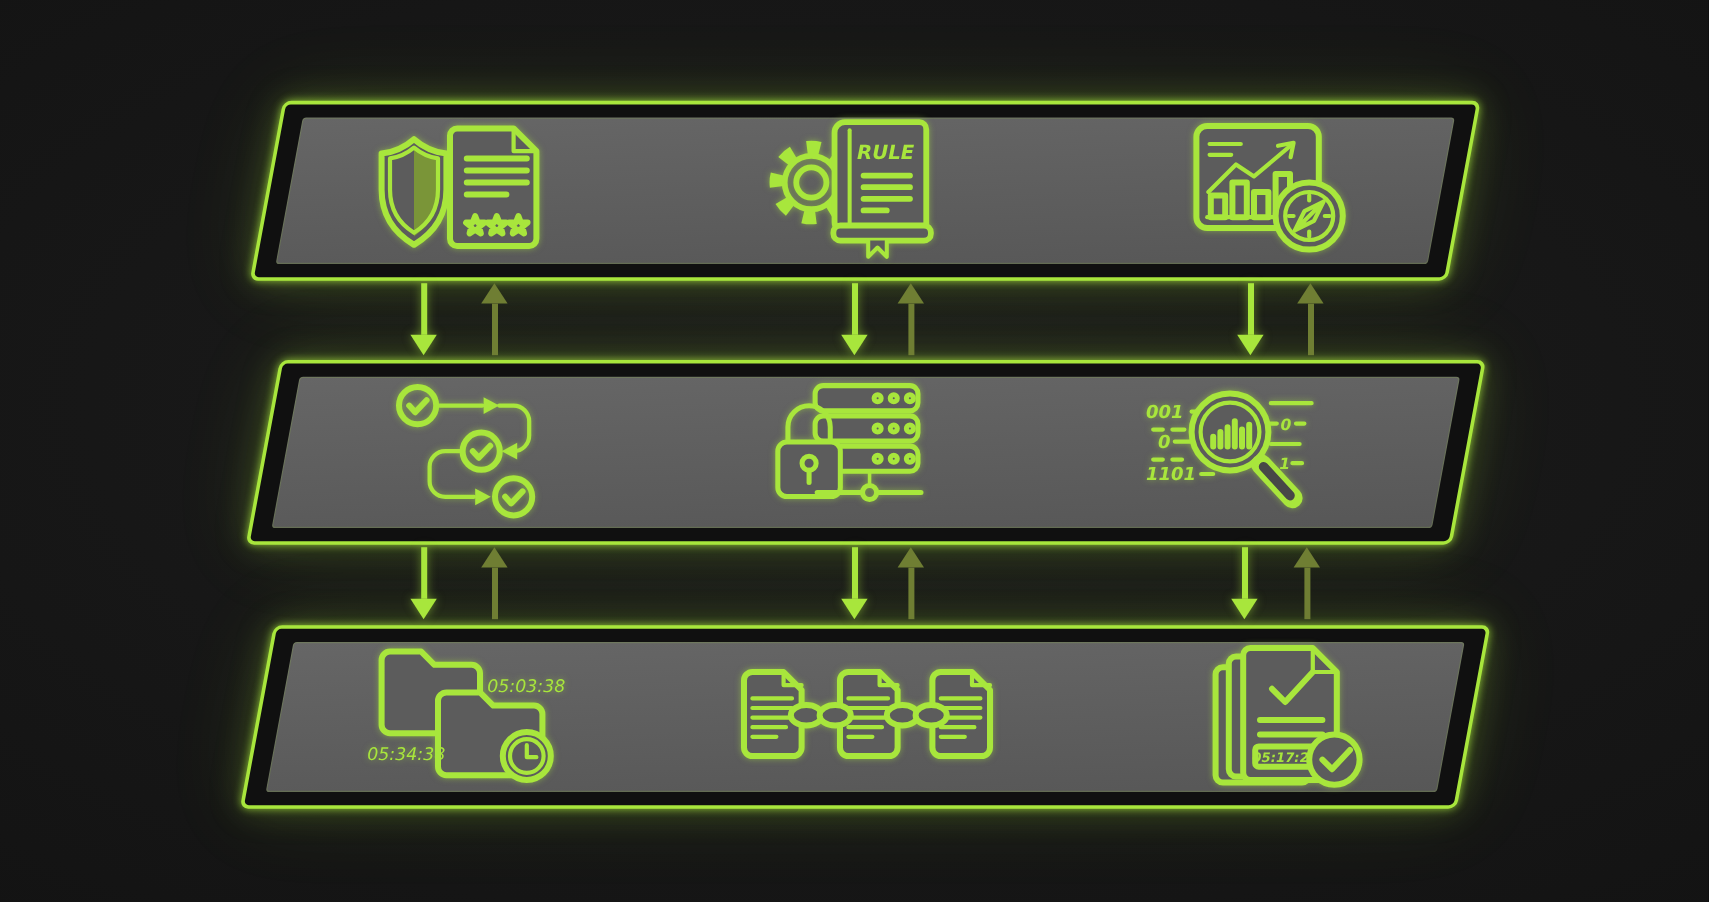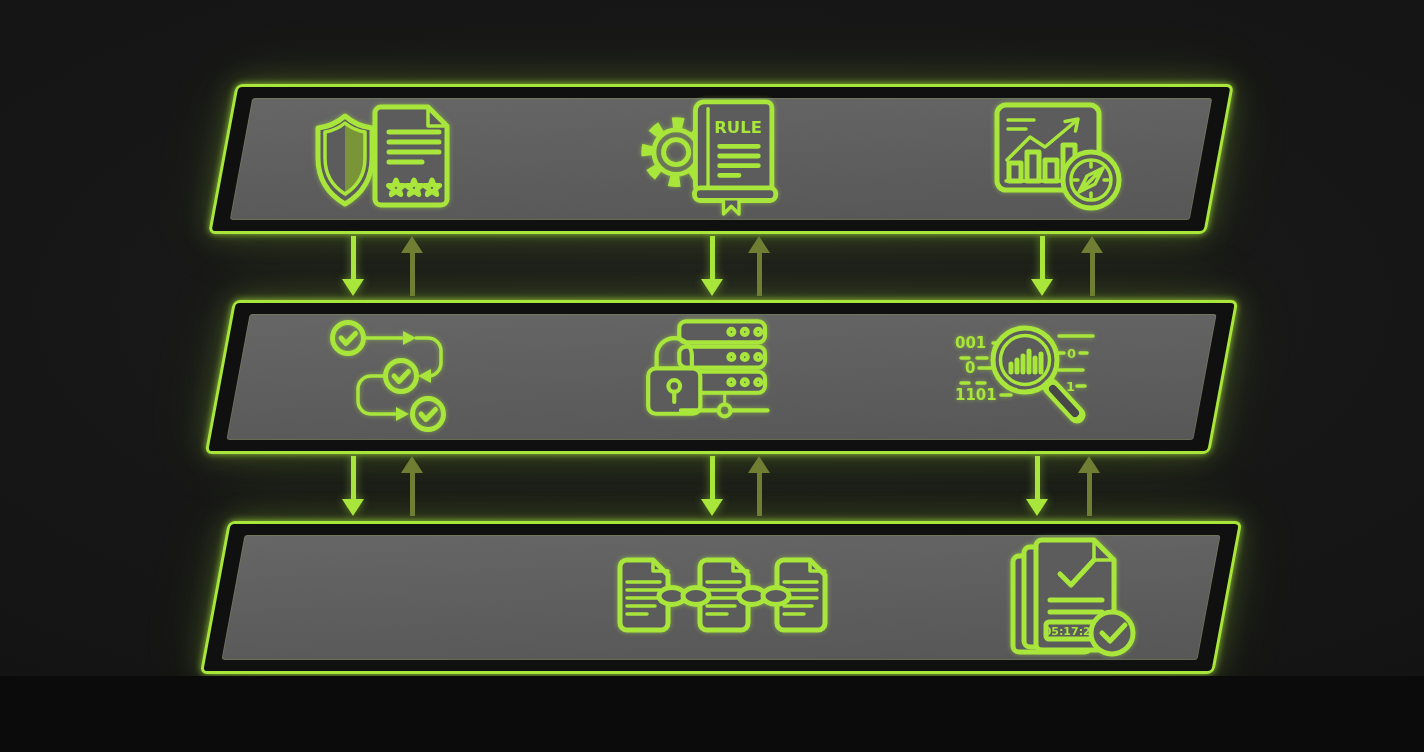--- a/index.html
+++ b/index.html
@@ -1,19 +1,20 @@
 <!DOCTYPE html>
 <html style="--accent: #a8e63c; --accent-dim: #6f7e33; --panel: #5c5c5c; --band-inner: #101010; --background: #141414; --shield-fill: #7d9a35; --handle-fill: #474747;"><head>
 <meta charset="utf-8">
 <style>
   html,body { margin:0; padding:0; background:#0b0b0b; }
   .stage {
-    position:relative; width:1424px; height:676px; overflow:hidden;
+    position:relative; width:1424px; height:752px; overflow:hidden;
     background: radial-gradient(130% 120% at 50% 45%, #1c1c1c 0%, #141414 55%, #0d0d0d 100%);
     font-family:"DejaVu Sans", sans-serif;
+    font-style:italic;
   }
   .band {
     position:absolute;
     border:3px solid var(--accent);
     border-radius:7px;
     background: var(--band-inner);
     transform: skewX(-10.5deg);
     box-shadow: 0 0 7px rgba(168,230,60,.8), 0 0 28px rgba(168,230,60,.25), 0 0 70px rgba(168,230,60,.12);
   }
   .panel {
@@ -161,20 +162,33 @@
       <g>
         <circle class="sf" cx="72" cy="40" r="32" stroke-width="5.5"></circle>
         <circle class="s thin" cx="72" cy="40" r="24.5"></circle>
         <path class="s" stroke-width="3.5" d="M58,52 V44 M64,52 V40 M70,52 V36 M76,52 V31 M82,52 V38 M88,52 V34"></path>
         <path d="M98,67 L124,95" stroke="var(--accent)" stroke-width="17" stroke-linecap="round" fill="none"></path>
         <path d="M100,69 L122,93" stroke="var(--handle-fill)" stroke-width="8" stroke-linecap="round" fill="none"></path>
       </g>
     </svg>
   </div>
 
+  <div class="icon" style="left:306px; top:536px;">
+    <svg width="170" height="118" viewBox="0 0 170 118">
+      <path class="sf" d="M12,68 V14 a7,7 0 0 1 7,-7 h26 l11,11 h31 a7,7 0 0 1 7,7 v43 a7,7 0 0 1 -7,7 H19 a7,7 0 0 1 -7,-7 Z"></path>
+      <text class="t" x="100" y="41" font-size="14.5">05:03:38</text>
+      <path class="sf" d="M59,103 V48 a7,7 0 0 1 7,-7 h28 l11,11 h34 a7,7 0 0 1 7,7 v44 a7,7 0 0 1 -7,7 H66 a7,7 0 0 1 -7,-7 Z"></path>
+      <text class="t" x="0" y="97" font-size="14.5">05:34:38</text>
+      <g>
+        <circle class="sf" cx="133" cy="94" r="20"></circle>
+        <circle class="s thin" cx="133" cy="94" r="14"></circle>
+        <path class="s thin" d="M133,85 V95 H141"></path>
+      </g>
+    </svg>
+  </div>
 
   <div class="icon" style="left:615px; top:556px;">
     <svg width="215" height="82" viewBox="0 0 215 82">
       <g>
         <path class="sf" d="M5,11 a7,7 0 0 1 7,-7 h26 l15,15 v48 a7,7 0 0 1 -7,7 H12 a7,7 0 0 1 -7,-7 Z"></path>
         <path class="s thin" d="M38,4 v11 h15"></path>
         <path class="s thin" d="M12,26 h33 M12,34 h33 M12,42 h33 M12,50 h28 M12,58 h20"></path>
       </g>
       <g transform="translate(80,0)">
         <path class="sf" d="M5,11 a7,7 0 0 1 7,-7 h26 l15,15 v48 a7,7 0 0 1 -7,7 H12 a7,7 0 0 1 -7,-7 Z"></path>

